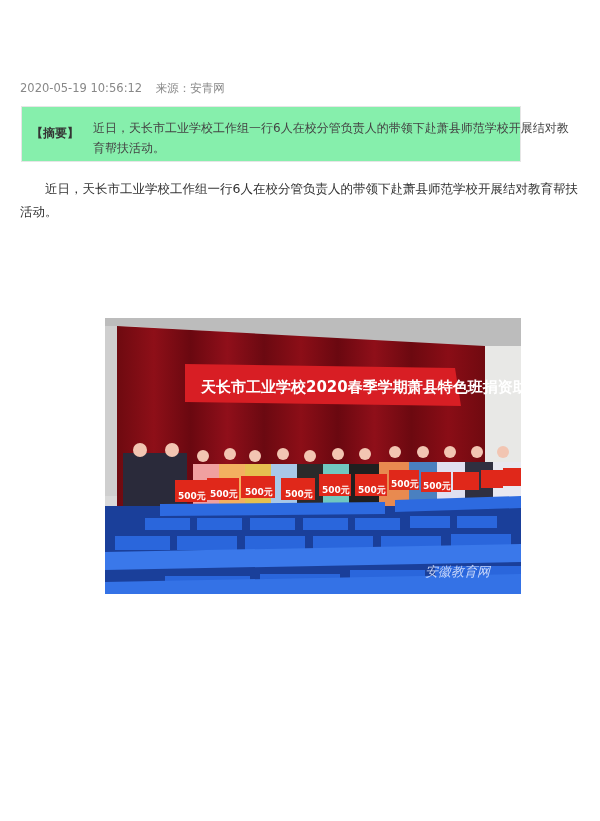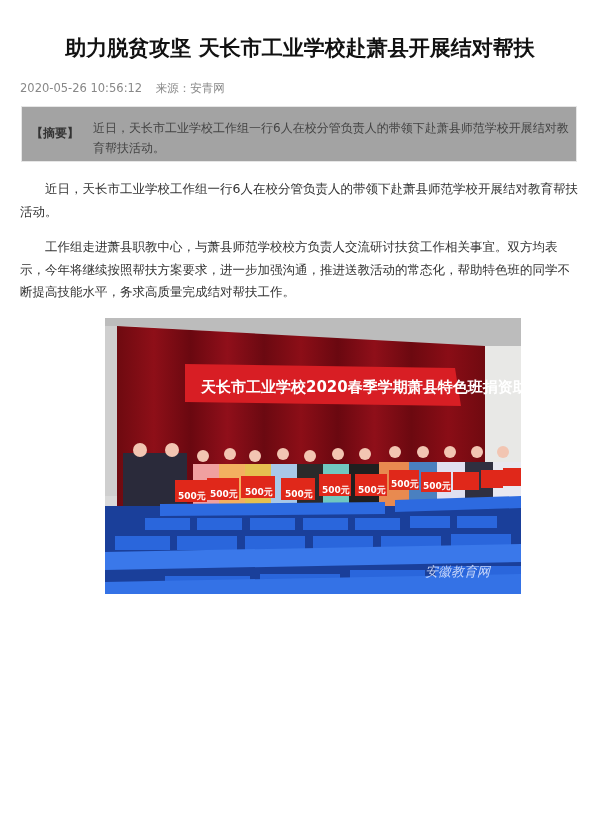--- a/index.html
+++ b/index.html
@@ -1,45 +1,43 @@
 <!DOCTYPE html>
 <html><head>
 <meta charset="utf-8">
 <style>
   html, body { margin:0; padding:0; background:#ffffff; }
   body { width:600px; height:821px; overflow:hidden; font-family:"DejaVu Sans", "Liberation Sans", sans-serif; color:#333; }
   .page { position:relative; width:600px; height:821px; }
   .title { position:absolute; left:0; top:18px; width:600px; text-align:center; font-size:21px; font-weight:bold; color:#111; letter-spacing:0px; line-height:32px; }
   .meta { position:absolute; left:20px; top:80px; font-size:11.5px; color:#888; line-height:16px; }
   .meta span { margin-right:10px; }
-  .summary { position:absolute; left:21px; top:106px; width:556px; height:56px; background:#a3a3a3; border:1px solid #e6e6e6; box-sizing:border-box; }
+  .summary { position:absolute; left:21px; top:106px; width:500px; height:56px; background:#86efac; border:1px solid #e6e6e6; box-sizing:border-box; }
   .summary-label { position:absolute; left:9px; top:18px; font-size:12px; color:#333; font-weight:bold; }
   .summary-text { position:absolute; left:71px; top:11px; width:478px; font-size:12px; color:#444; line-height:20px; }
   .para { position:absolute; left:20px; width:560px; font-size:12.5px; color:#333; line-height:22.5px; text-indent:2em; margin:0; }
   .photo { position:absolute; left:105px; top:318px; width:416px; height:276px; overflow:hidden; background:#8a0c14; }
 </style>
 </head>
 <body>
 
 <div class="page">
 
-  <h1 class="title">助力脱贫攻坚 天长市工业学校赴萧县开展结对帮扶</h1>
 
   <div class="meta">
-    <span>2020-05-26 10:56:12</span>
+    <span>2020-05-19 10:56:12</span>
     <span>来源：安青网</span>
   </div>
 
   <div class="summary">
     <span class="summary-label">【摘要】</span>
     <div class="summary-text">近日，天长市工业学校工作组一行6人在校分管负责人的带领下赴萧县师范学校开展结对教育帮扶活动。</div>
   </div>
 
   <p class="para" style="top:178px;">近日，天长市工业学校工作组一行6人在校分管负责人的带领下赴萧县师范学校开展结对教育帮扶活动。</p>
-  <p class="para" style="top:236px;">工作组走进萧县职教中心，与萧县师范学校校方负责人交流研讨扶贫工作相关事宜。双方均表示，今年将继续按照帮扶方案要求，进一步加强沟通，推进送教活动的常态化，帮助特色班的同学不断提高技能水平，务求高质量完成结对帮扶工作。</p>
 
   <div class="photo">
     <svg width="416" height="276" viewBox="0 0 416 276" xmlns="http://www.w3.org/2000/svg">
       <defs>
         <linearGradient id="curt" x1="0" x2="1" y1="0" y2="0">
           <stop offset="0" stop-color="#6e0a10"></stop>
           <stop offset="0.1" stop-color="#8e0f18"></stop>
           <stop offset="0.2" stop-color="#6a0810"></stop>
           <stop offset="0.3" stop-color="#900f1a"></stop>
           <stop offset="0.4" stop-color="#6b0911"></stop>

